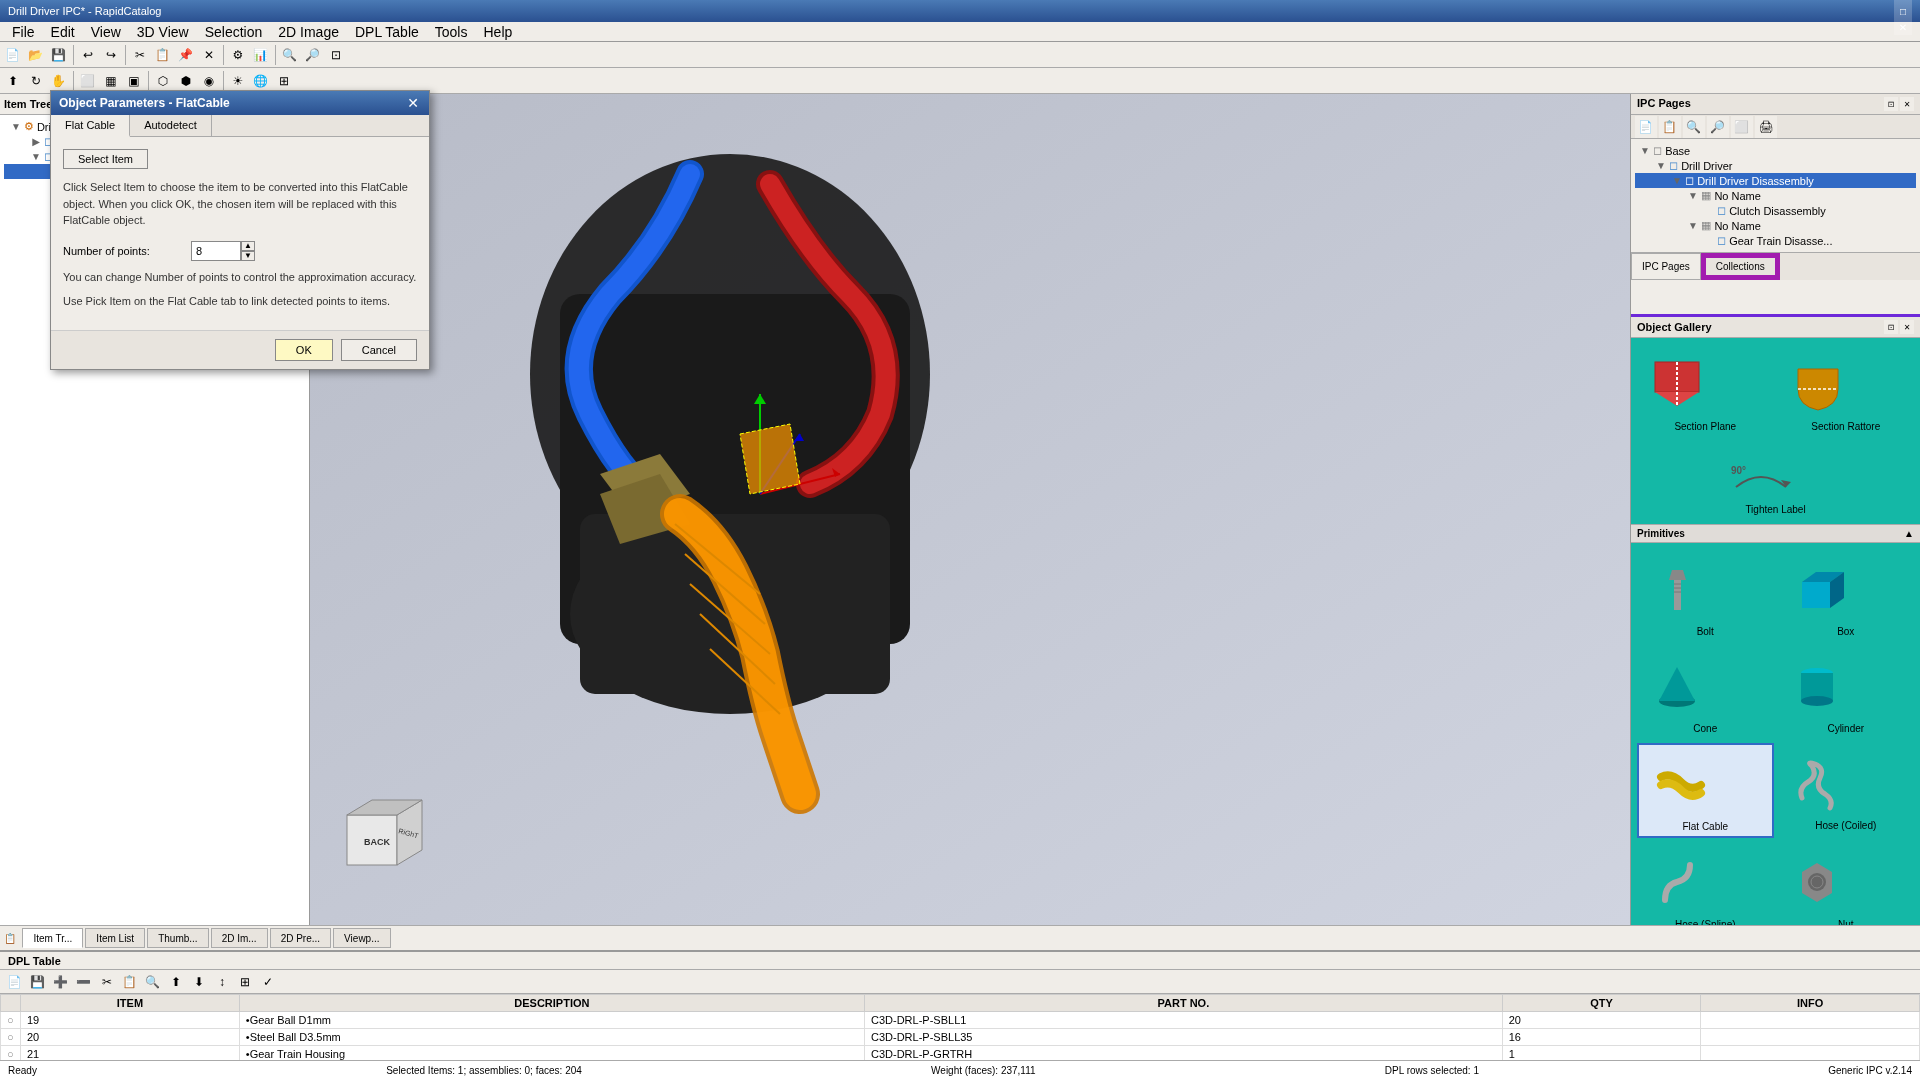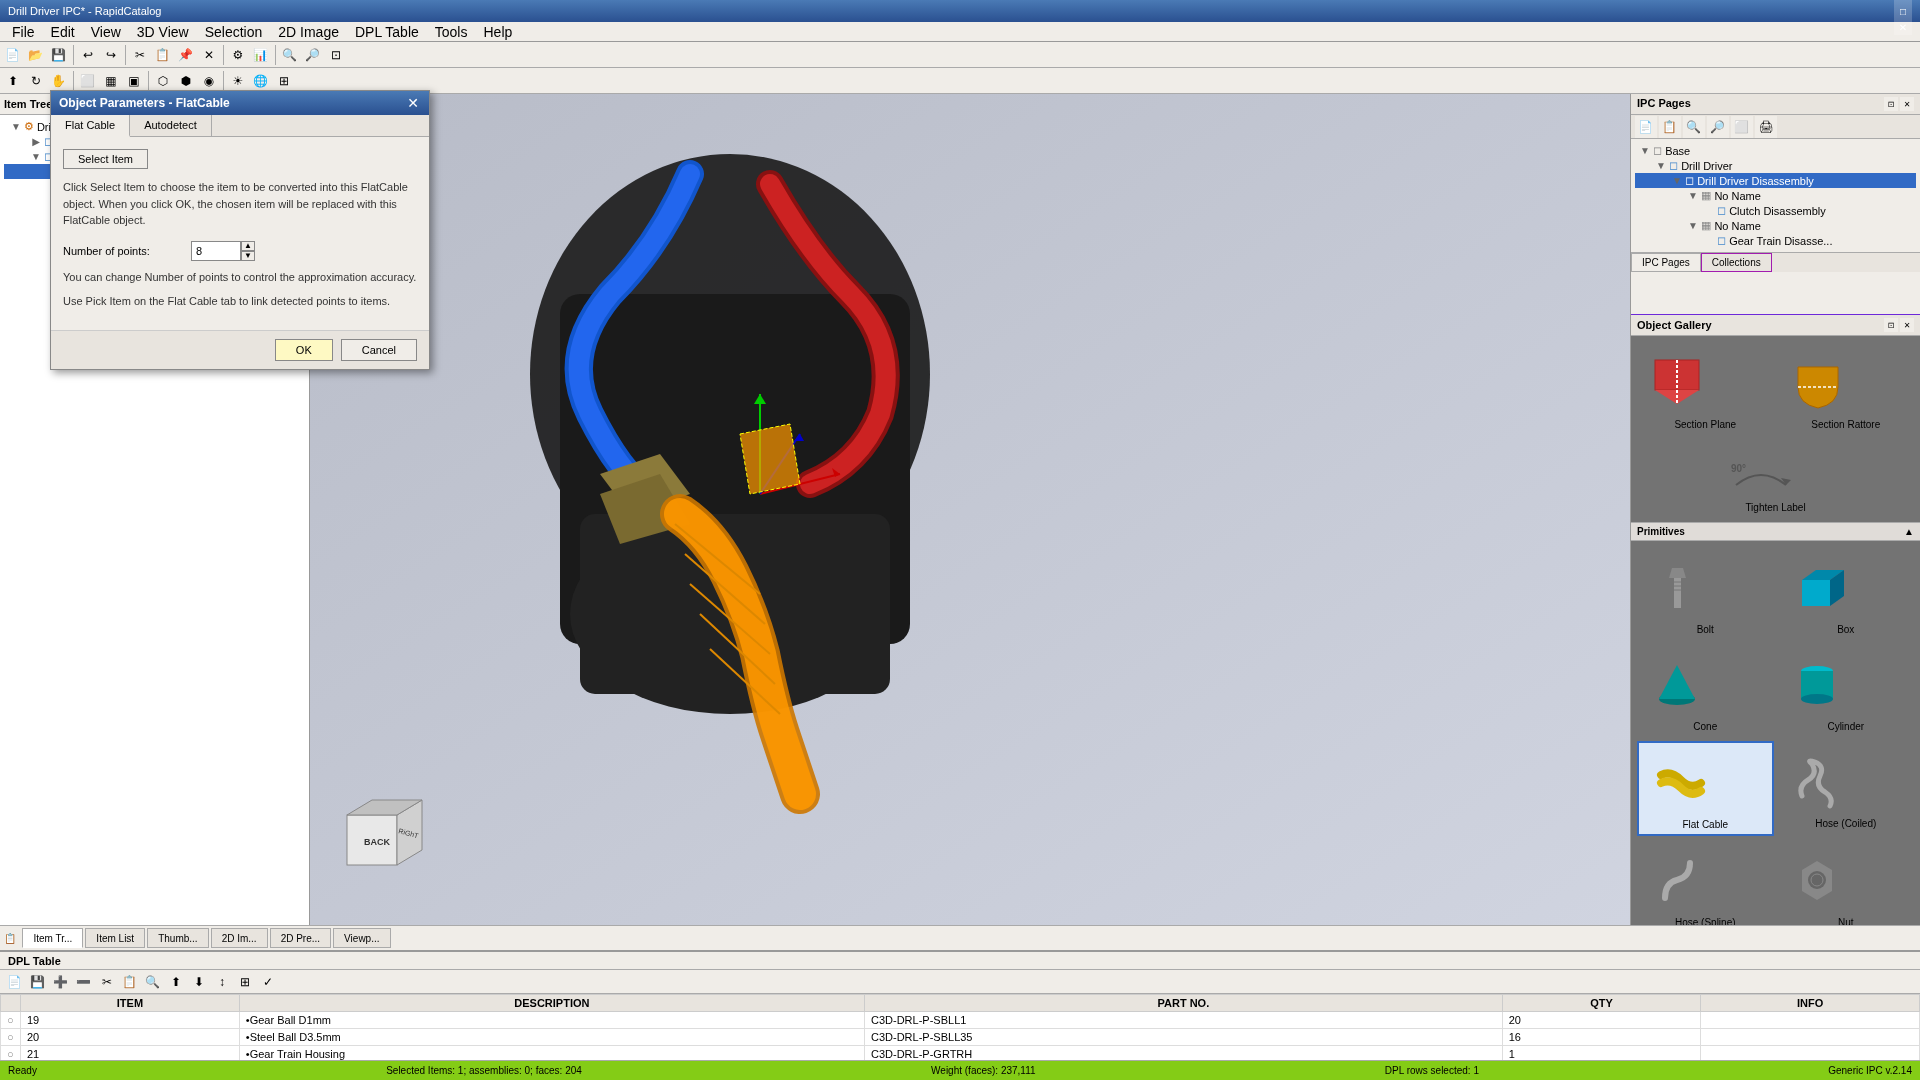--- a/index.html
+++ b/index.html
@@ -33,21 +33,21 @@
     #center-view { flex: 1; background: #c8c8c8; position: relative; overflow: hidden; }
     #viewport { width: 100%; height: 100%; background: linear-gradient(135deg, #b0b8c8 0%, #c8ccd8 50%, #d0d4e0 100%); position: relative; }
 
     
     #view-cube { position: absolute; bottom: 20px; left: 20px; width: 80px; height: 80px; }
 
     
     #right-panel { width: 290px; background: #f0ede8; border-left: 1px solid #999; display: flex; flex-direction: column; }
 
     
-    #object-gallery { flex: 1; background: #737373; border-top: 1px solid #6d28d9; overflow-y: auto; }
+    #object-gallery { flex: 1; background: #14b8a6; border-top: 3px solid #6d28d9; overflow-y: auto; }
     #gallery-header { background: #e8e4de; border-bottom: 1px solid #aaa; padding: 3px 6px; font-weight: bold; font-size: 11px; display: flex; justify-content: space-between; align-items: center; }
     .gallery-item { display: flex; flex-direction: column; cursor: pointer; padding: 4px; border: 1px solid transparent; }
     .gallery-item.selected { border: 2px solid #316ac5; background: #dce8f8; }
     .gallery-icon { width: 70px; height: 70px; display: flex; align-items: center; justify-content: center; }
     .gallery-label { font-size: 10px; text-align: center; margin-top: 2px; }
 
     .section-divider { background: #e0dcd8; border-top: 1px solid #aaa; border-bottom: 1px solid #aaa; padding: 3px 6px; font-size: 10px; font-weight: bold; display: flex; justify-content: space-between; cursor: pointer; }
     #ipc-header { background: #e8e4de; border-bottom: 1px solid #aaa; padding: 3px 6px; font-weight: bold; font-size: 11px; display: flex; justify-content: space-between; }
     #ipc-tree { padding: 4px; font-size: 11px; }
 
@@ -82,21 +82,21 @@
     #dpl-area { background: white; border-top: 2px solid #999; height: 110px; display: flex; flex-direction: column; }
     #dpl-header { background: #f0ede8; border-bottom: 1px solid #aaa; padding: 2px 8px; font-size: 11px; font-weight: bold; height: 18px; display: flex; align-items: center; }
     #dpl-toolbar { background: #f0ede8; border-bottom: 1px solid #aaa; height: 24px; display: flex; align-items: center; padding: 0 4px; gap: 1px; }
     #dpl-table-wrap { flex: 1; overflow: auto; }
     table { width: 100%; border-collapse: collapse; font-size: 11px; }
     th { background: #e8e4de; border: 1px solid #ccc; padding: 2px 6px; text-align: center; font-weight: bold; position: sticky; top: 0; }
     td { border: 1px solid #ddd; padding: 2px 6px; }
     .row-num { width: 20px; color: #666; }
 
     
-    #status-bar { background: #84cc16; border-top: 1px solid #aaa; height: 20px; display: flex; align-items: center; padding: 0 8px; font-size: 10px; justify-content: space-between; }
+    #status-bar { background: #ffffff; border-top: 1px solid #aaa; height: 20px; display: flex; align-items: center; padding: 0 8px; font-size: 10px; justify-content: space-between; }
 
     #ipc-pages-panel { height: 220px; overflow: auto; }
     #ipc-pages-toolbar { background: #e8e4de; border-bottom: 1px solid #aaa; height: 24px; display: flex; align-items: center; padding: 0 4px; gap: 2px; }
 
     .toolbar2 { height: 26px; }
   </style>
 </head>
 <body>
 
 <div id="title-bar">
@@ -329,21 +329,21 @@
         </div>
         <div class="tree-item" style="padding-left:66px;">
           <span class="tree-expand"> </span>
           <span style="color:#4488cc;margin-right:3px;">◻</span>
           <span>Gear Train Disasse...</span>
         </div>
       </div>
 
       <div style="display:flex;border-top:1px solid #aaa;background:#e8e4de;">
         <button style="padding:3px 10px;font-size:10px;background:#f0ede8;border:1px solid #aaa;cursor:pointer;">IPC Pages</button>
-        <button style="padding:3px 10px;font-size:10px;background:#e8e4de;border:1px solid #a21caf;cursor:pointer;">Collections</button>
+        <button style="padding:3px 10px;font-size:10px;background:#e8e4de;border:5px solid #a21caf;cursor:pointer;">Collections</button>
       </div>
     </div>
 
     <div id="object-gallery">
       <div id="gallery-header">
         <span>Object Gallery</span>
         <div style="display:flex;gap:2px;">
           <button class="tb-btn" style="width:14px;height:14px;font-size:8px;">⊡</button>
           <button class="tb-btn" style="width:14px;height:14px;font-size:8px;">✕</button>
         </div>

